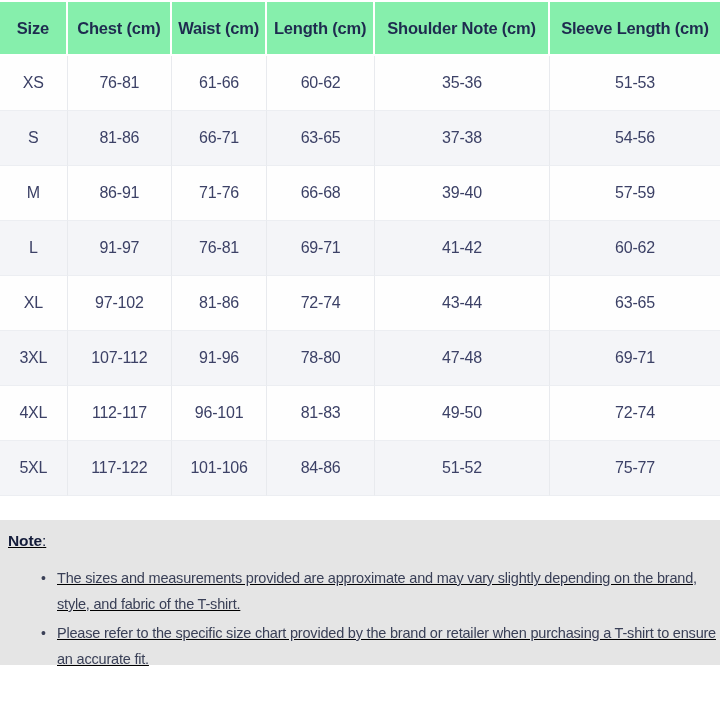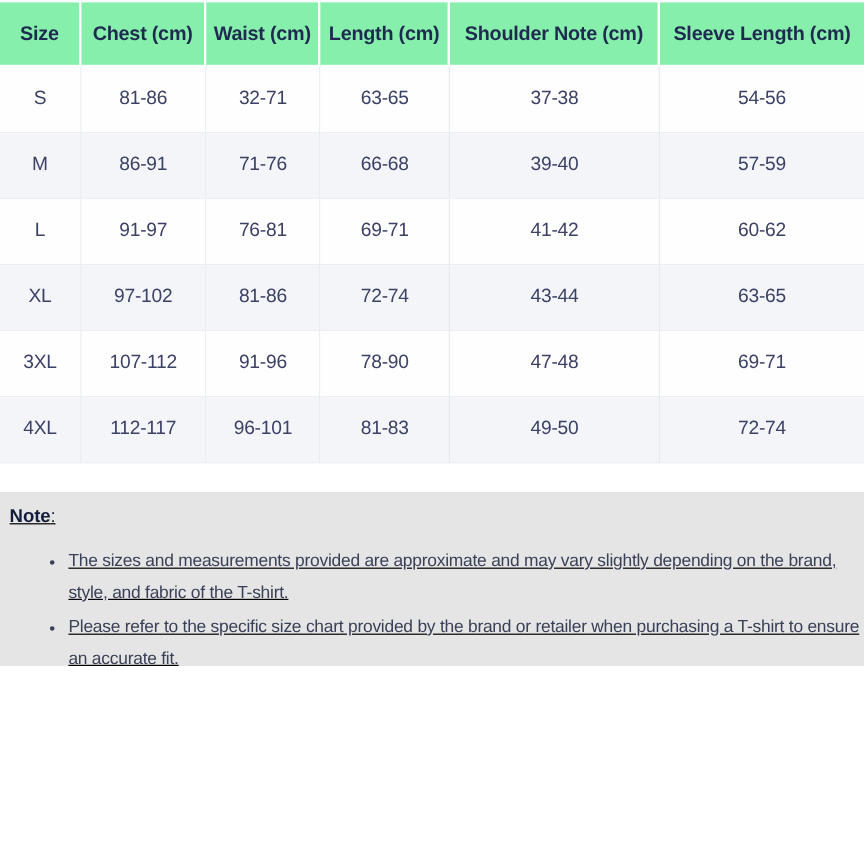--- a/index.html
+++ b/index.html
@@ -108,23 +108,31 @@
       <th>Size</th>
       <th>Chest (cm)</th>
       <th>Waist (cm)</th>
       <th>Length (cm)</th>
       <th>Shoulder Note (cm)</th>
       <th>Sleeve Length (cm)</th>
     </tr>
   </thead>
   <tbody>
     <tr>
+      <td>XS</td>
+      <td>76-81</td>
+      <td>61-66</td>
+      <td>60-62</td>
+      <td>35-36</td>
+      <td>51-53</td>
+    </tr>
+    <tr>
       <td>S</td>
       <td>81-86</td>
-      <td>32-71</td>
+      <td>66-71</td>
       <td>63-65</td>
       <td>37-38</td>
       <td>54-56</td>
     </tr>
     <tr>
       <td>M</td>
       <td>86-91</td>
       <td>71-76</td>
       <td>66-68</td>
       <td>39-40</td>
@@ -143,31 +151,39 @@
       <td>97-102</td>
       <td>81-86</td>
       <td>72-74</td>
       <td>43-44</td>
       <td>63-65</td>
     </tr>
     <tr>
       <td>3XL</td>
       <td>107-112</td>
       <td>91-96</td>
-      <td>78-90</td>
+      <td>78-80</td>
       <td>47-48</td>
       <td>69-71</td>
     </tr>
     <tr>
       <td>4XL</td>
       <td>112-117</td>
       <td>96-101</td>
       <td>81-83</td>
       <td>49-50</td>
       <td>72-74</td>
+    </tr>
+    <tr>
+      <td>5XL</td>
+      <td>117-122</td>
+      <td>101-106</td>
+      <td>84-86</td>
+      <td>51-52</td>
+      <td>75-77</td>
     </tr>
   </tbody>
 </table>
 
 <div class="note-section">
   <div class="note-label"><b>Note</b><span>:</span></div>
   <ul class="note-list">
     <li>The sizes and measurements provided are approximate and may vary slightly depending on the brand, style, and fabric of the T-shirt.</li>
     <li>Please refer to the specific size chart provided by the brand or retailer when purchasing a T-shirt to ensure an accurate fit.</li>
   </ul>

